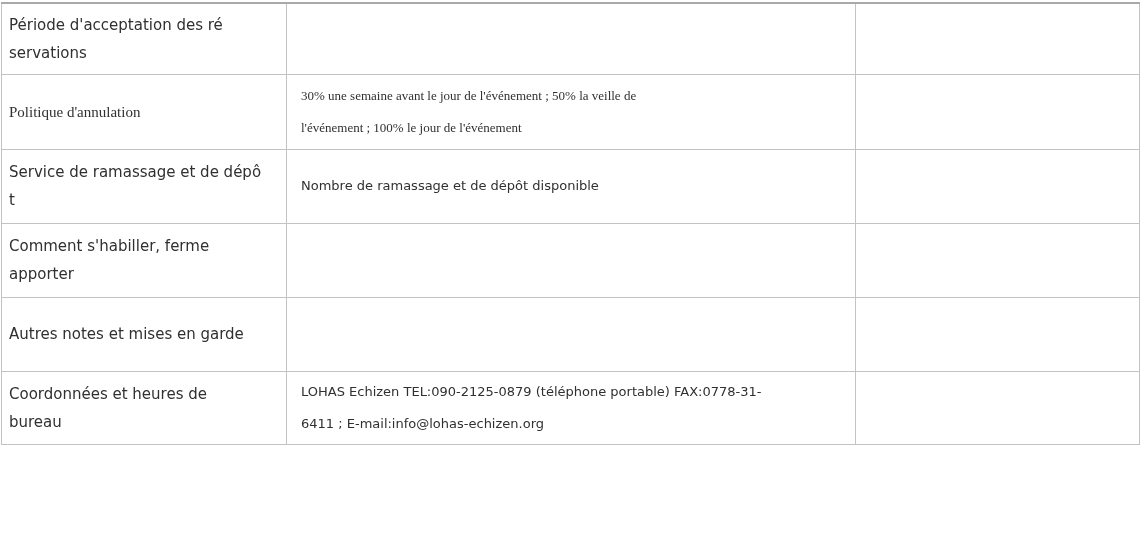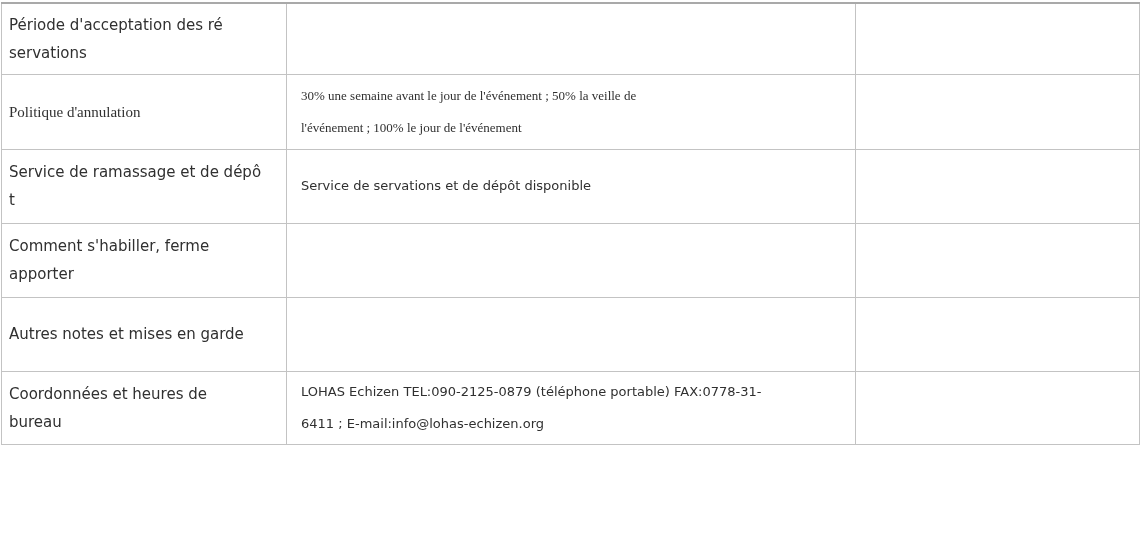--- a/index.html
+++ b/index.html
@@ -70,21 +70,21 @@
     </tr>
     <tr>
       <td class="c1"><span class="pre">Politique d'annulation</span></td>
       <td class="c2"><span class="pre">30% une semaine avant le jour de l'événement ; 50% la veille de
 l'événement ; 100% le jour de l'événement</span></td>
       <td class="c3"><span class="pre"></span></td>
     </tr>
     <tr>
       <td class="c1"><span class="pre">Service de ramassage et de dépô
 t</span></td>
-      <td class="c2"><span class="pre">Service de servations et de dépôt disponible</span></td>
+      <td class="c2"><span class="pre">Nombre de ramassage et de dépôt disponible</span></td>
       <td class="c3"><span class="pre"></span></td>
     </tr>
     <tr>
       <td class="c1"><span class="pre">Comment s'habiller, ferme
 apporter</span></td>
       <td class="c2"><span class="pre"></span></td>
       <td class="c3"><span class="pre"></span></td>
     </tr>
     <tr>
       <td class="c1"><span class="pre">Autres notes et mises en garde</span></td>

